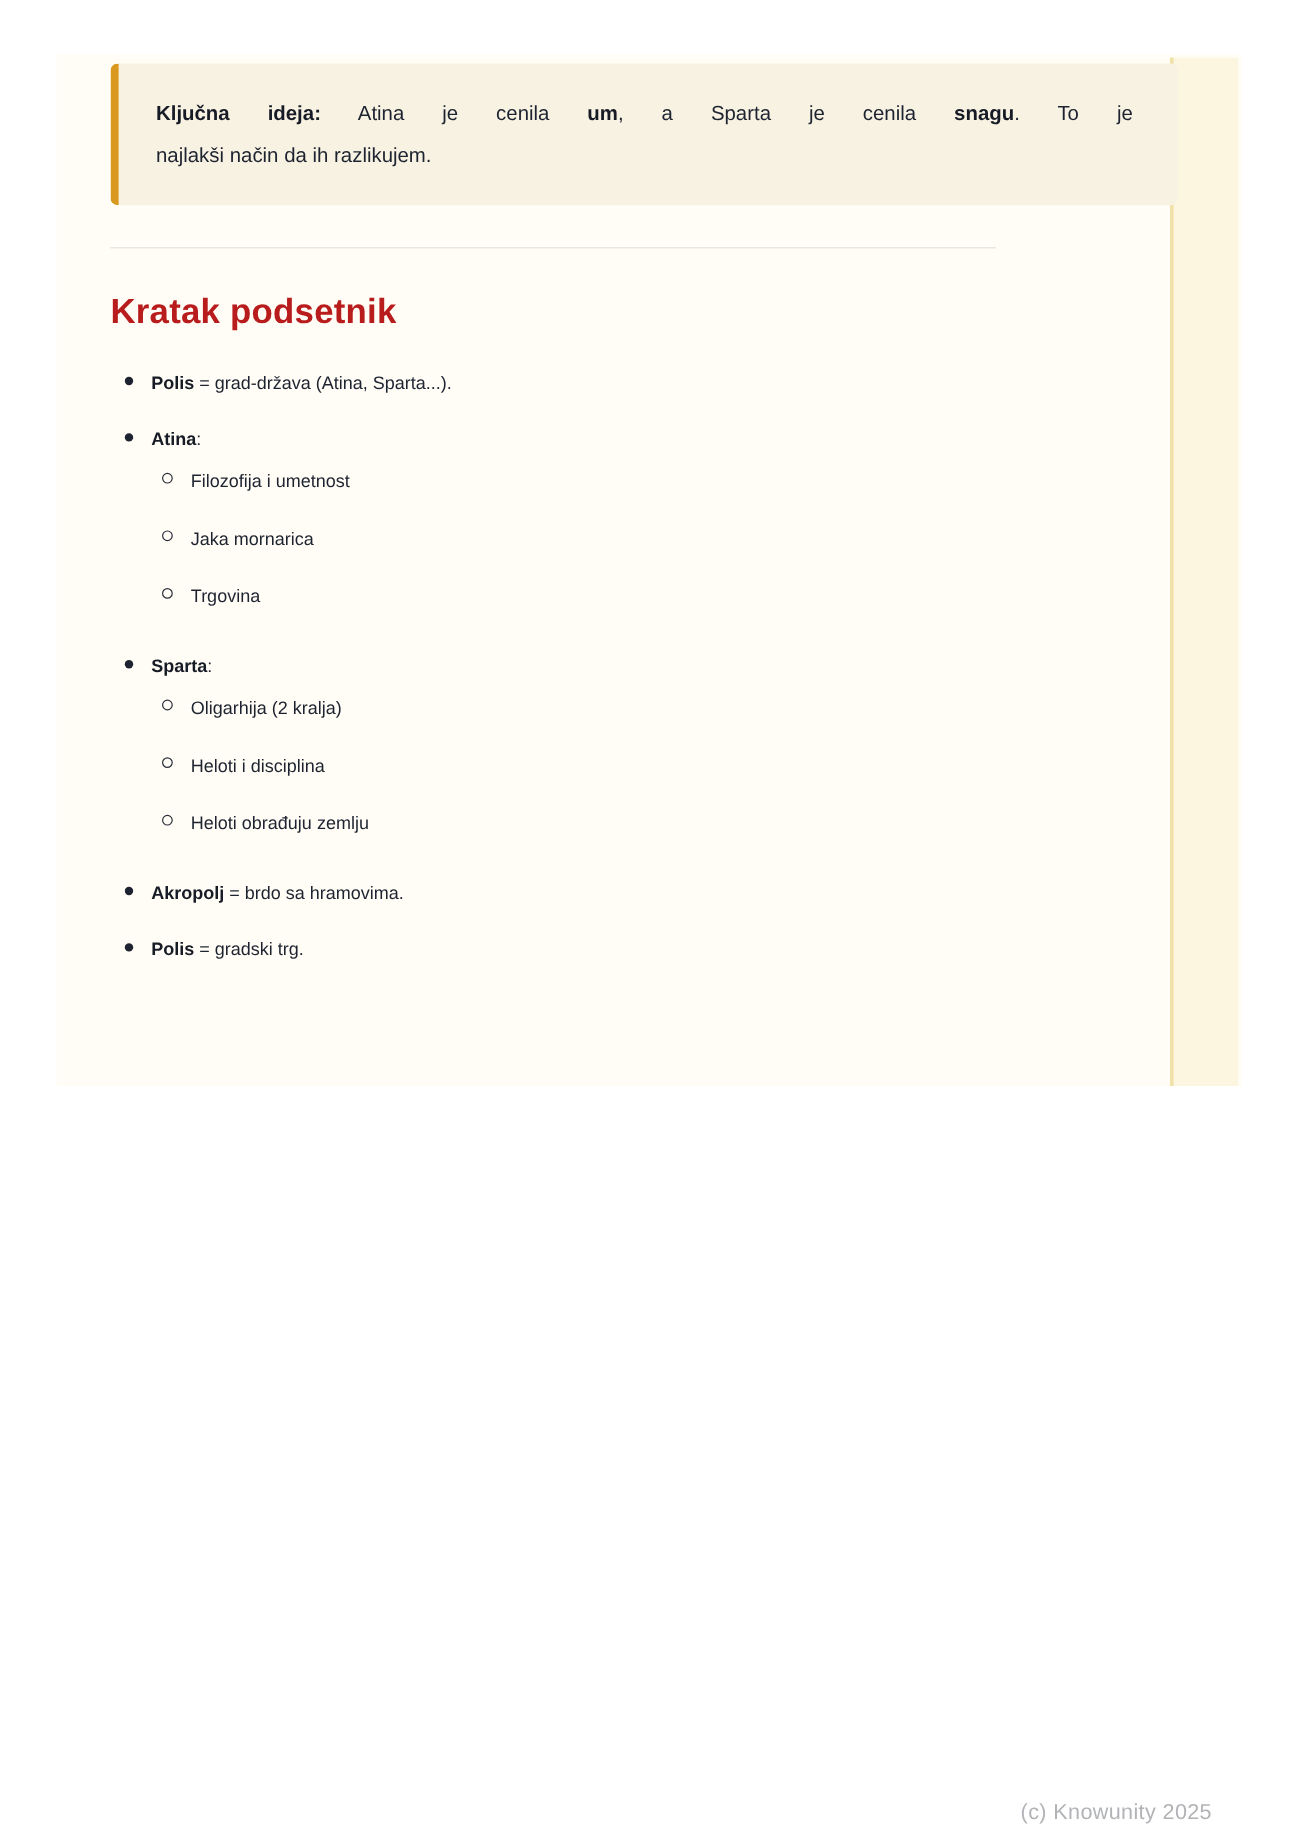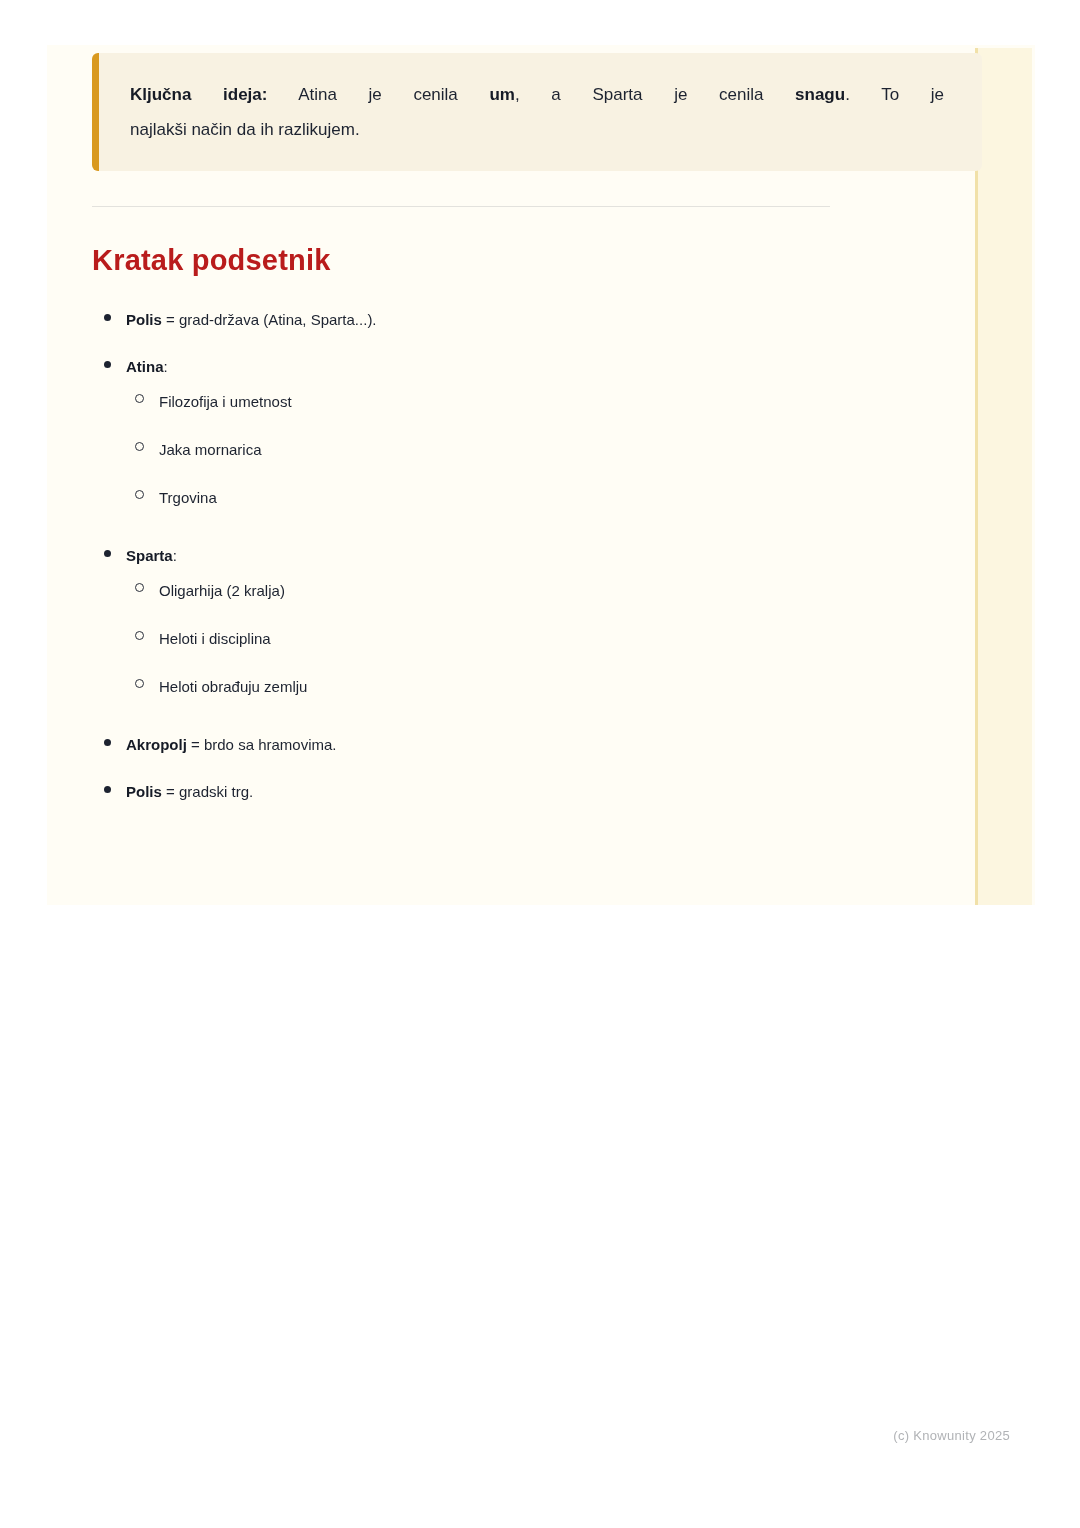--- a/index.html
+++ b/index.html
@@ -125,22 +125,22 @@
     height: 9px;
     border-radius: 50%;
     border: 1.5px solid #2a2f3a;
     background: transparent;
     margin-top: 6px;
     box-sizing: border-box;
   }
   .footer {
     position: absolute;
     right: 70px;
-    top: 1428px;
-    font-size: 13px;
+    top: 1500px;
+    font-size: 18px;
     letter-spacing: 0.3px;
     color: #b1b3b6;
   }
 </style>
 </head>
 <body>
 
 <div class="canvas">
   <div class="paper"></div>
   <div class="side-band"></div>

